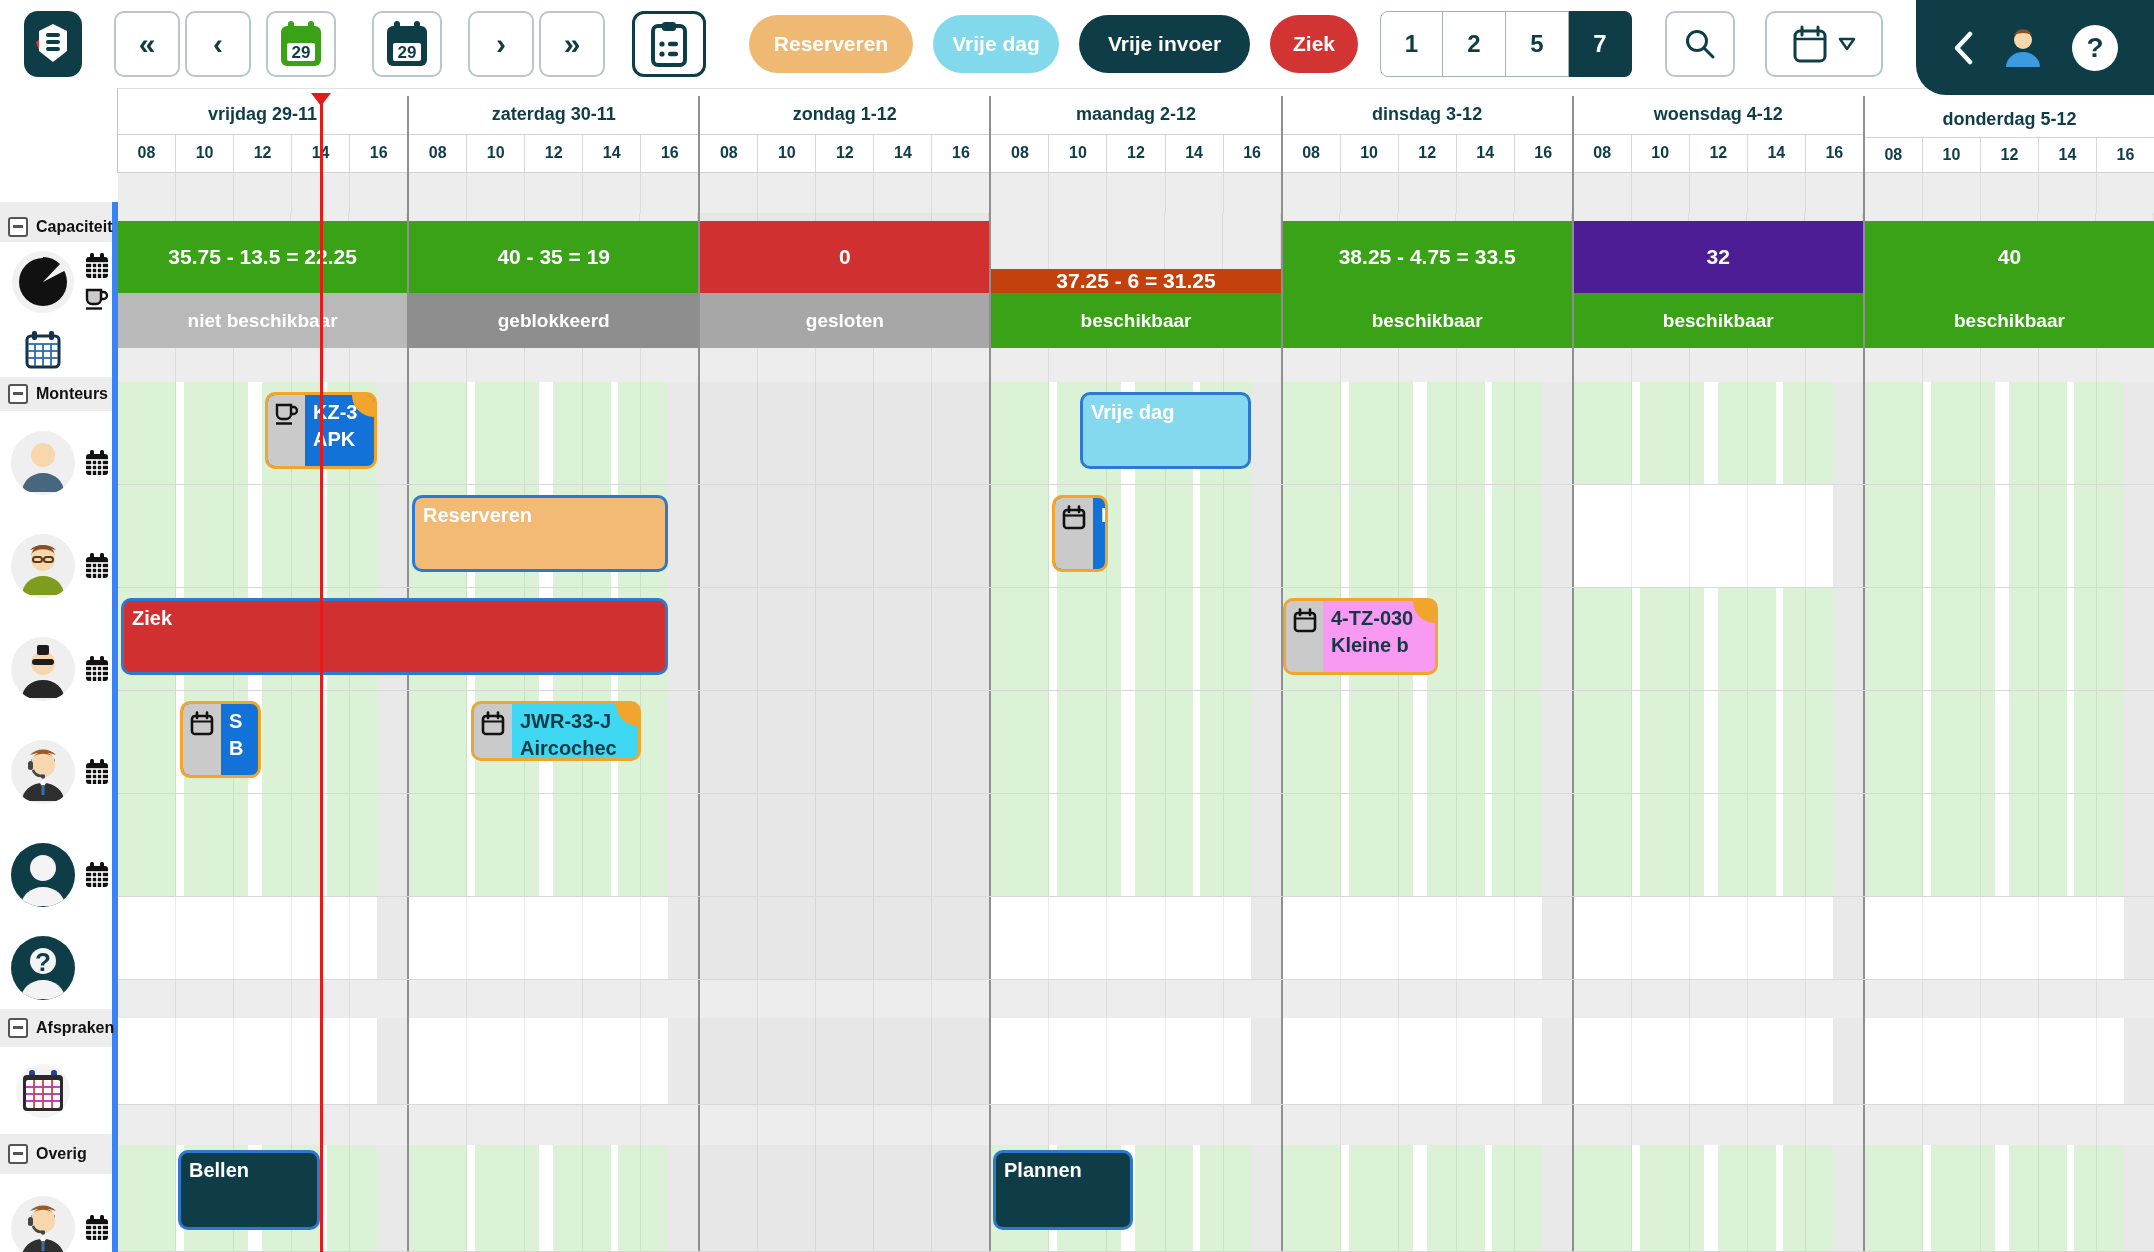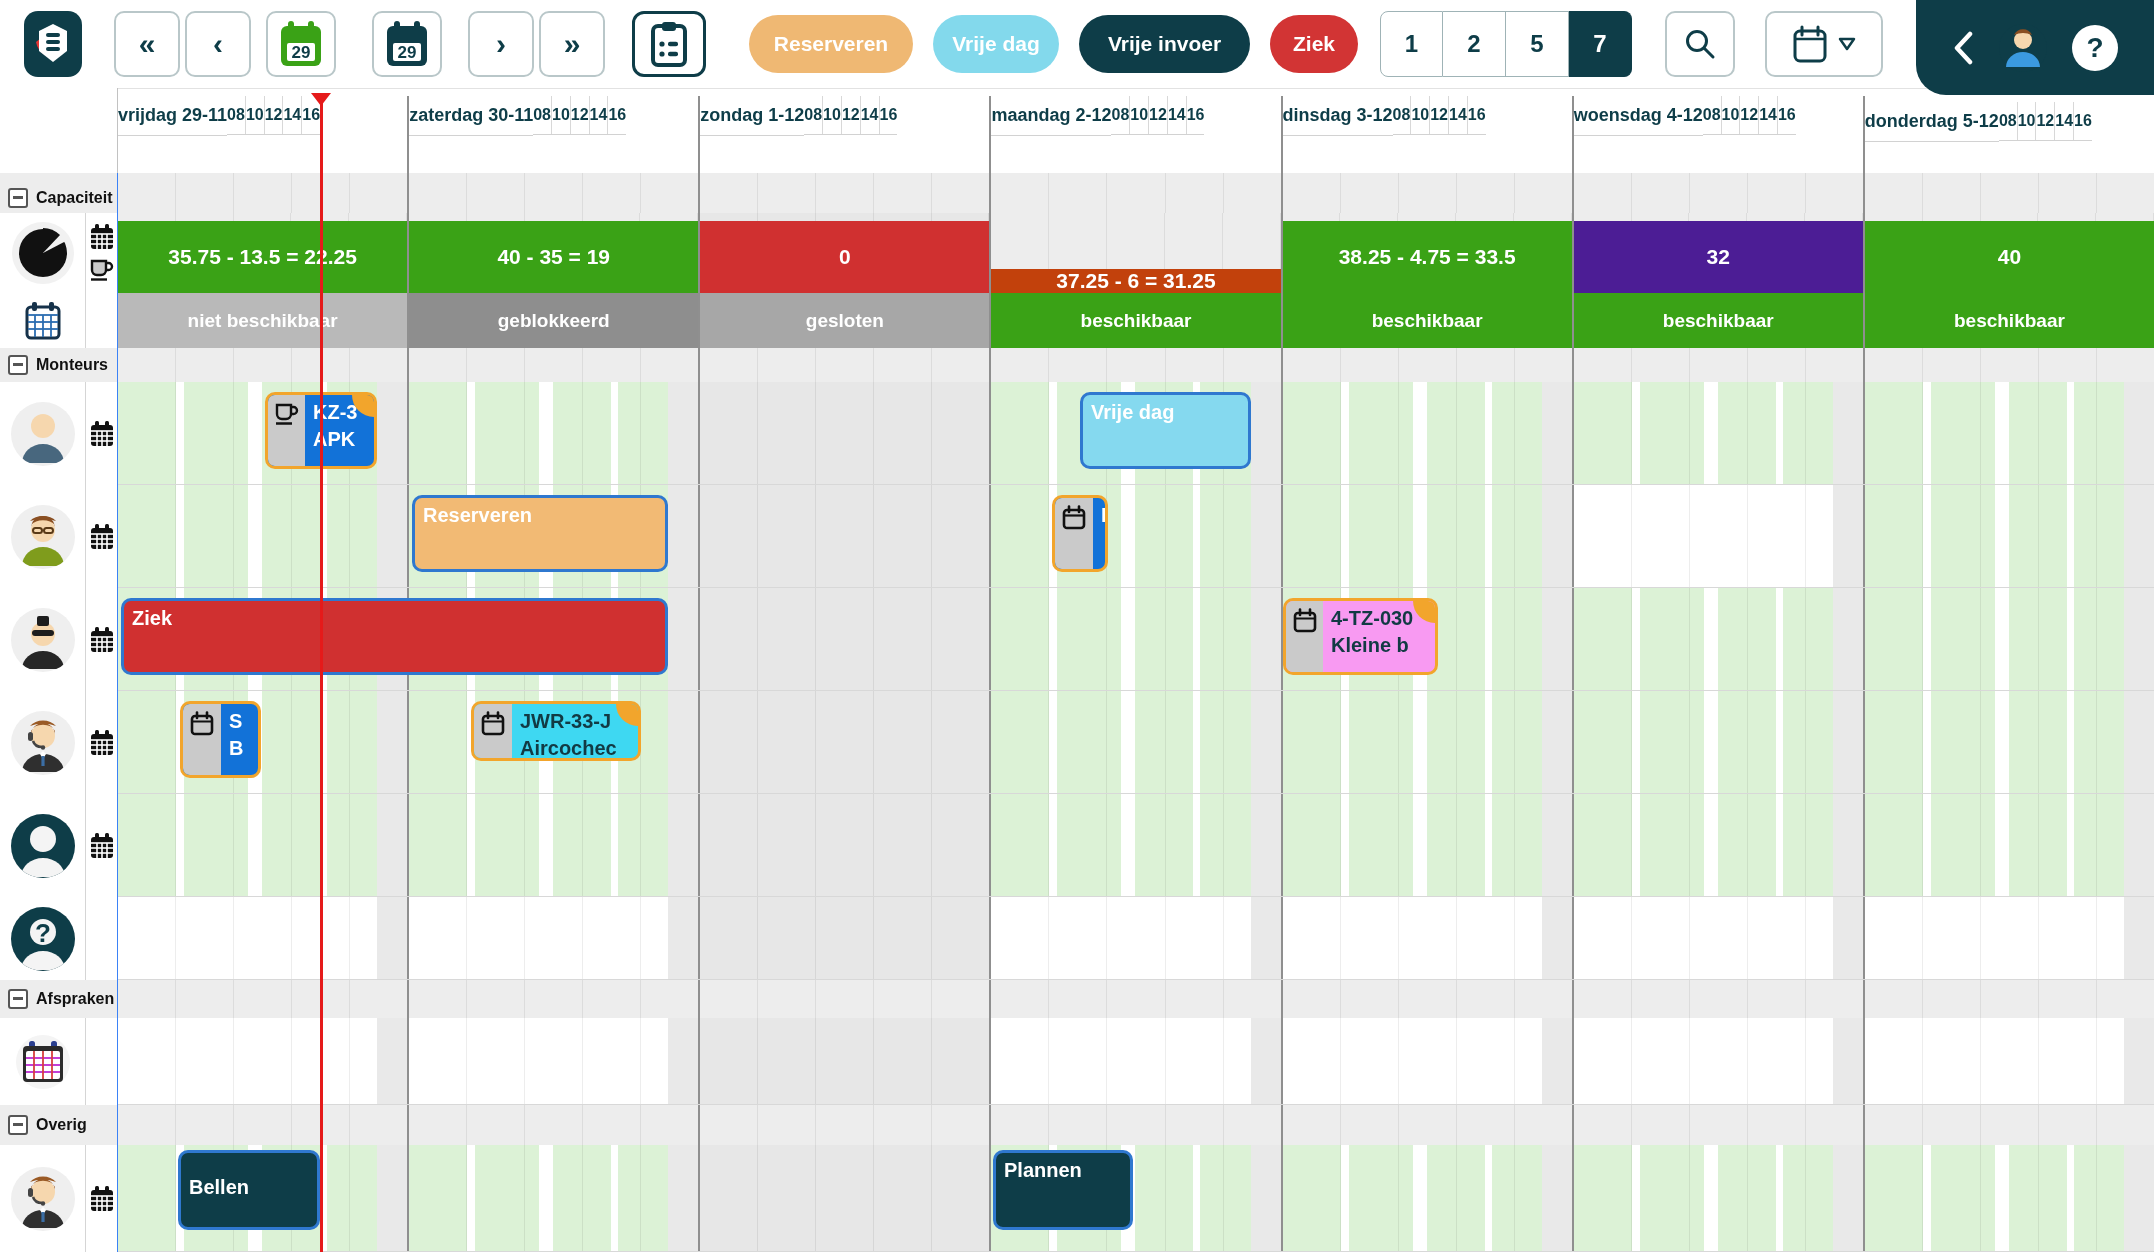--- a/index.html
+++ b/index.html
@@ -19,21 +19,21 @@
   .zbtn:first-child{border-left-width:1.5px;border-radius:8px 0 0 8px;}
   .zbtn:last-child{border-radius:0 8px 8px 0;}
   .zbtn.active{background:#0e3d48;color:#fff;border-color:#0e3d48;}
   #searchbtn{position:absolute;left:1665px;top:11px;width:70px;}
   #caldropbtn{position:absolute;left:1765px;top:11px;width:118px;gap:10px;}
   #userpanel{position:absolute;right:0;top:0;width:238px;height:95px;background:#0e3d48;border-bottom-left-radius:30px;display:flex;align-items:center;justify-content:center;gap:24px;z-index:60;}
   .helpcircle{width:46px;height:46px;border-radius:50%;background:#fff;color:#0e3d48;font-weight:bold;font-size:28px;display:flex;align-items:center;justify-content:center;cursor:pointer;}
 
   
   #headerdays{position:absolute;left:118px;top:96px;width:2036px;height:77px;display:flex;}
-  .dayhead{flex:1;display:flex;flex-direction:row;border-right:2px solid #8f8f8f;box-sizing:border-box;}
+  .dayhead{flex:1;display:flex;flex-direction:column;border-right:2px solid #8f8f8f;box-sizing:border-box;}
   .dayhead:last-child{border-right:none;margin-top:6px;}
   .dayname{height:39px;display:flex;align-items:center;justify-content:center;font-weight:bold;font-size:18px;color:#0e3d48;border-bottom:1px solid #d2d2d2;}
   .hourrow{height:38px;display:flex;border-bottom:1px solid #d2d2d2;}
   .hourcell{flex:1;display:flex;align-items:center;justify-content:center;font-weight:bold;font-size:16px;color:#0e3d48;border-right:1px solid #d8d8d8;box-sizing:border-box;}
   .hourcell:last-child{border-right:none;}
 
   
   .band{position:absolute;left:118px;width:2036px;display:flex;box-sizing:border-box;}
   .band .day{flex:1;position:relative;border-right:2px solid #8f8f8f;box-sizing:border-box;display:flex;}
   .band .day:last-child{border-right:none;}
@@ -45,21 +45,21 @@
       #dcf2d6 49.8%,#dcf2d6 69.8%,#fff 69.8%,#fff 72.2%,
       #dcf2d6 72.2%,#dcf2d6 89.7%,#e9e9e9 89.7%,#e9e9e9 100%);}
   .day.off{background:linear-gradient(90deg,#fff 0,#fff 89.7%,#e9e9e9 89.7%,#e9e9e9 100%);}
   .day.closed{background:#e7e7e7;}
   .day.bandbg{background:#ededed;}
   .band.sched{border-bottom:1px solid #d8d8d8;}
   .capbar{position:absolute;left:0;right:0;top:8px;bottom:0;display:flex;align-items:center;justify-content:center;color:#fff;font-weight:bold;font-size:21px;z-index:2;}
   .statusbar{position:absolute;inset:0;display:flex;align-items:center;justify-content:center;color:#fff;font-weight:bold;font-size:19px;z-index:2;}
 
   
-  .side{position:absolute;left:0;width:118px;background:#fff;border-right:1px solid #3b82f6;box-sizing:border-box;}
+  .side{position:absolute;left:0;width:118px;background:#fff;border-right:6px solid #3b82f6;box-sizing:border-box;margin-top:29px;}
   .side.gray{background:#ededed;}
   .side .maincell{position:absolute;left:0;top:0;bottom:0;width:86px;border-right:1px solid #d5d5d5;display:flex;align-items:center;justify-content:center;box-sizing:border-box;background:#fff;}
   .side .iconcell{position:absolute;right:0;top:0;bottom:0;width:31px;display:flex;flex-direction:column;align-items:center;justify-content:center;gap:8px;background:#fff;}
   .seclabel{display:flex;align-items:center;gap:8px;height:100%;padding-left:8px;font-size:16px;font-weight:bold;color:#111;}
   .minusbox{width:16px;height:16px;border:2px solid #555;border-radius:3px;position:relative;flex:none;background:#fff;}
   .minusbox::after{content:"";position:absolute;left:3px;top:6px;width:10px;height:2.5px;background:#555;}
   .sidetopcorner{position:absolute;left:0;top:88px;width:118px;height:85px;background:#fff;border-right:1px solid #c2c2c2;box-sizing:border-box;}
 
   
   .event{position:absolute;border:3px solid;border-radius:10px;box-sizing:border-box;display:flex;overflow:hidden;z-index:10;cursor:pointer;}
@@ -1461,21 +1461,21 @@
             </svg>
           </span>
         </div>
         <div class="ev-body" style="color: rgb(18, 58, 68);">
           <div class="ev-line">JWR-33-J</div>
           <div class="ev-line">Aircochec</div>
         </div>
         <span class="notch"></span>
       </div>
       <div class="event" style="left: 178px; top: 1150px; width: 142px; height: 80px; border-color: rgb(47, 120, 207); background: rgb(14, 61, 72);">
-        <div class="ev-body" style="color: rgb(255, 255, 255); margin-top: 17px;">
+        <div class="ev-body" style="color: rgb(255, 255, 255);">
           <div class="ev-line">Bellen</div>
         </div>
       </div>
       <div class="event" style="left: 993px; top: 1150px; width: 140px; height: 80px; border-color: rgb(47, 120, 207); background: rgb(14, 61, 72);">
         <div class="ev-body" style="color: rgb(255, 255, 255);">
           <div class="ev-line">Plannen</div>
         </div>
       </div>
     </div>
 

